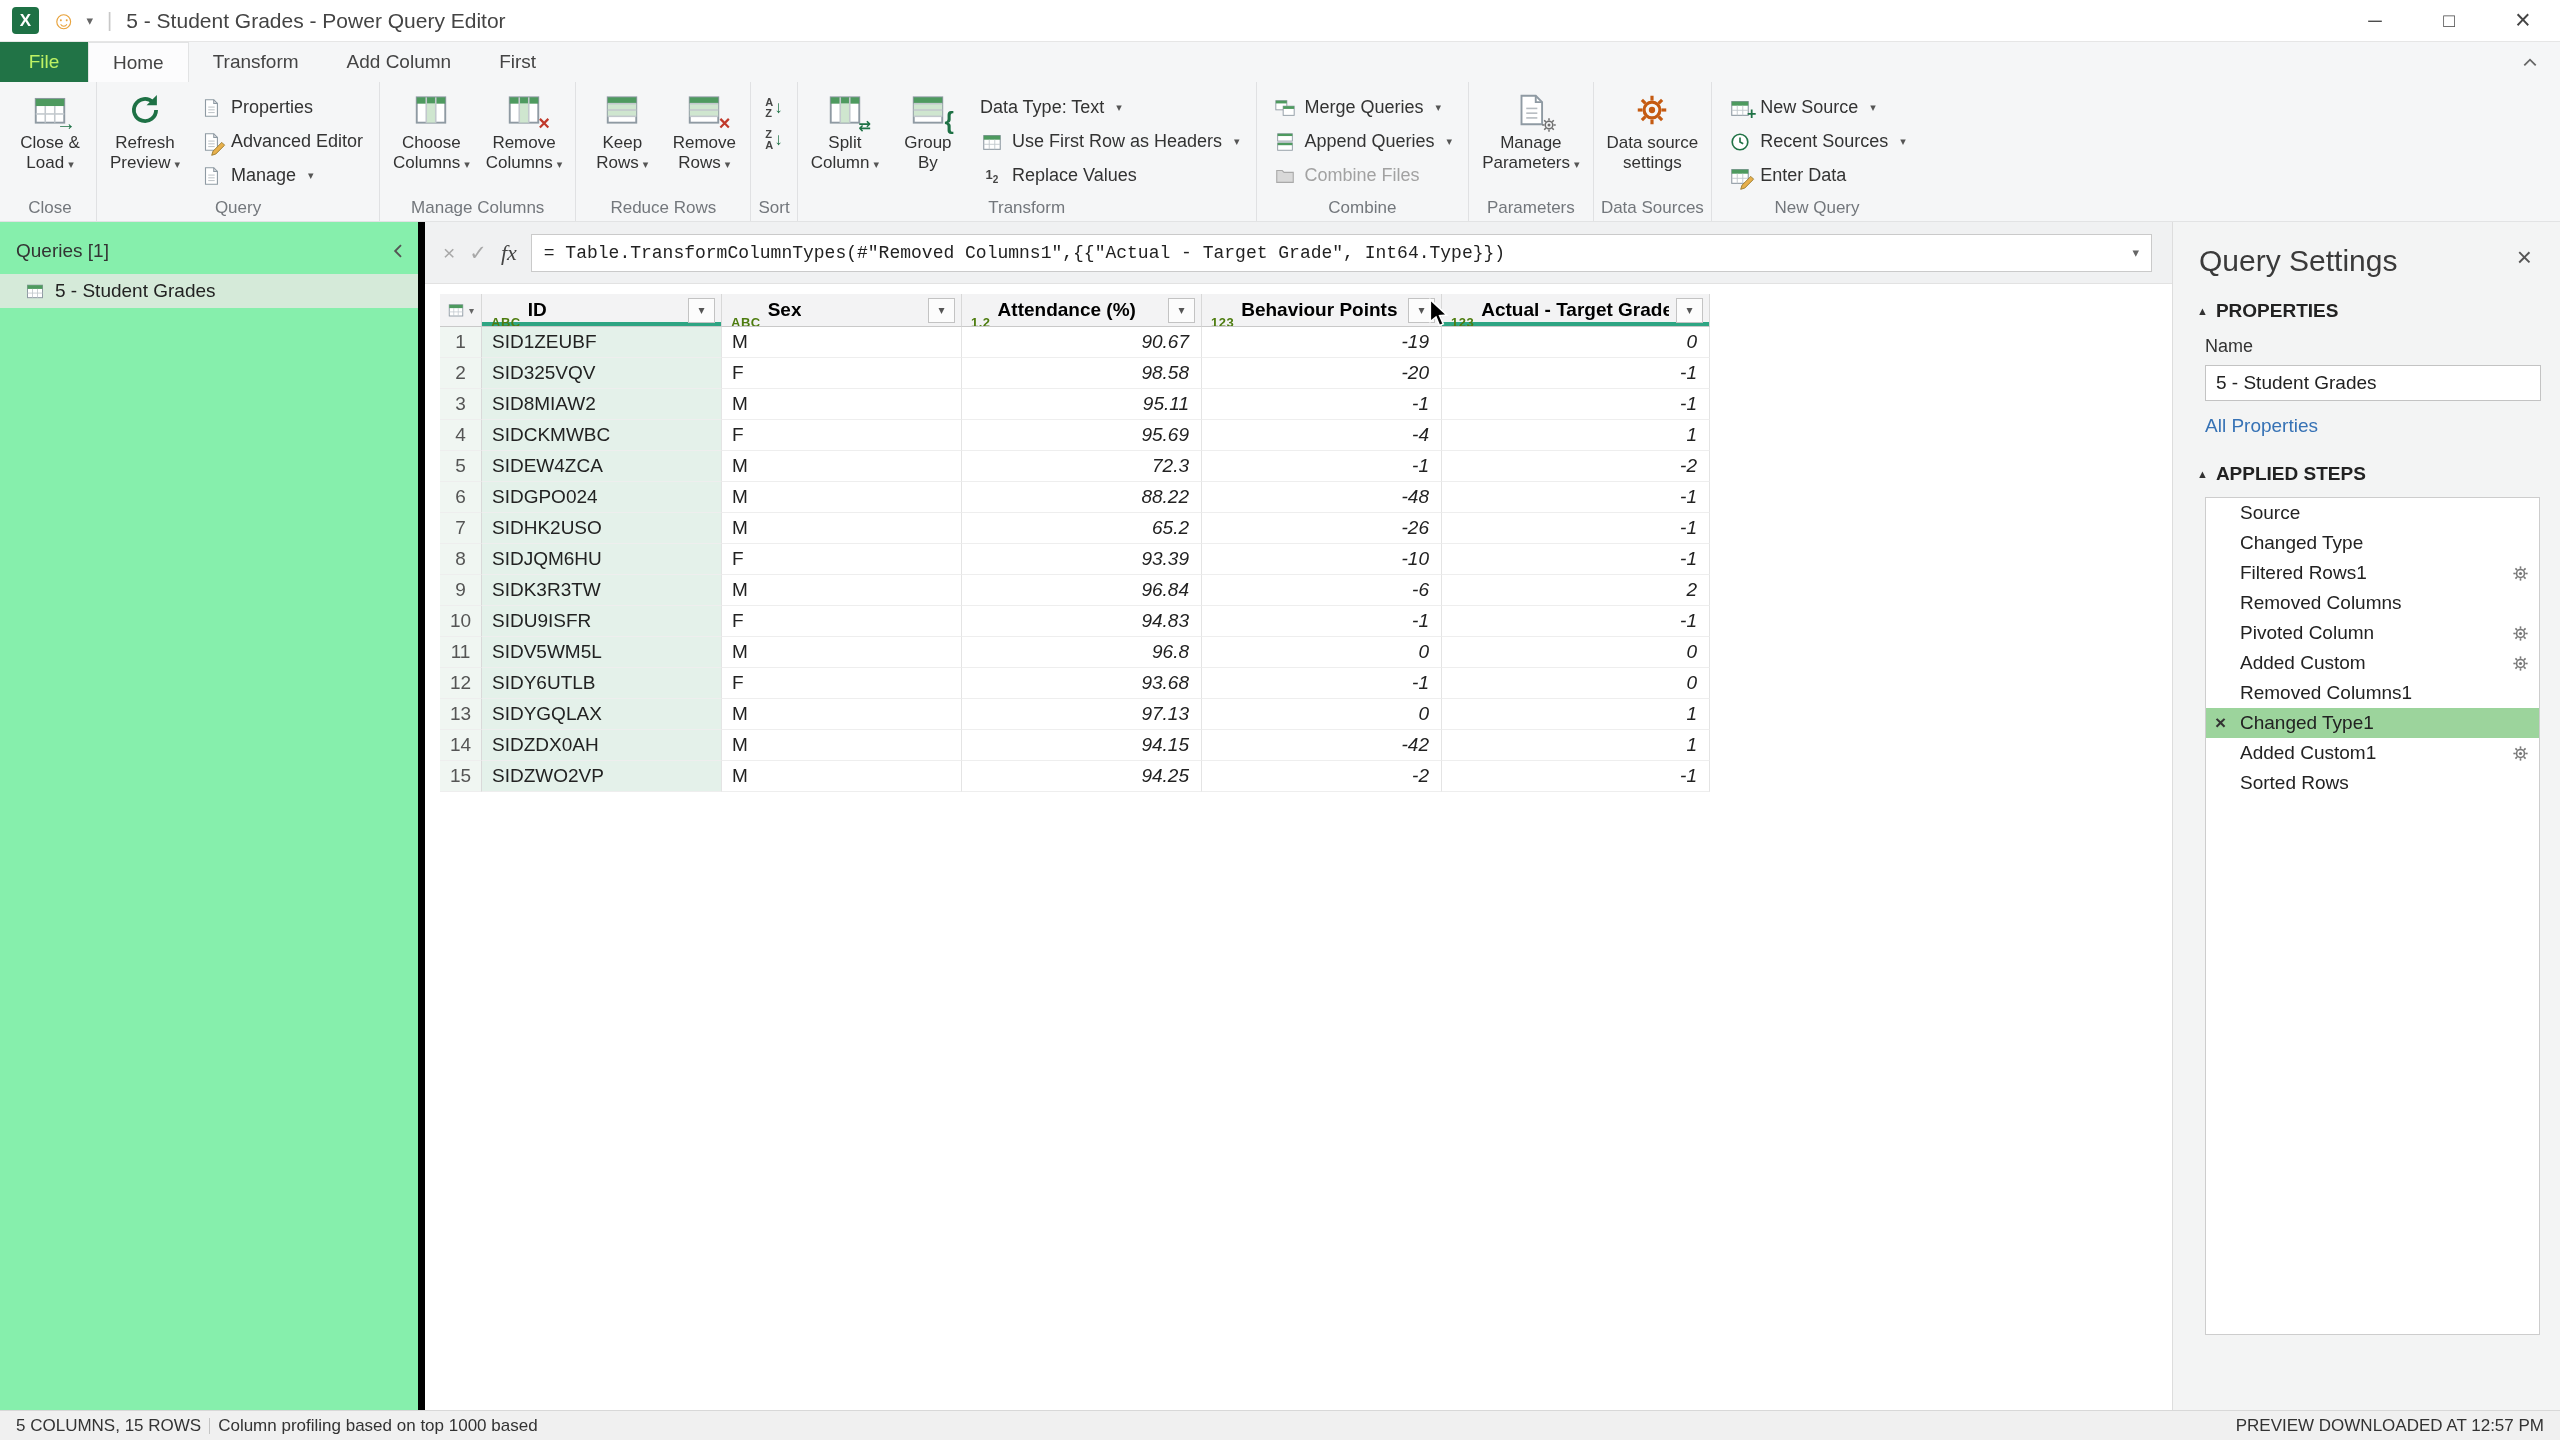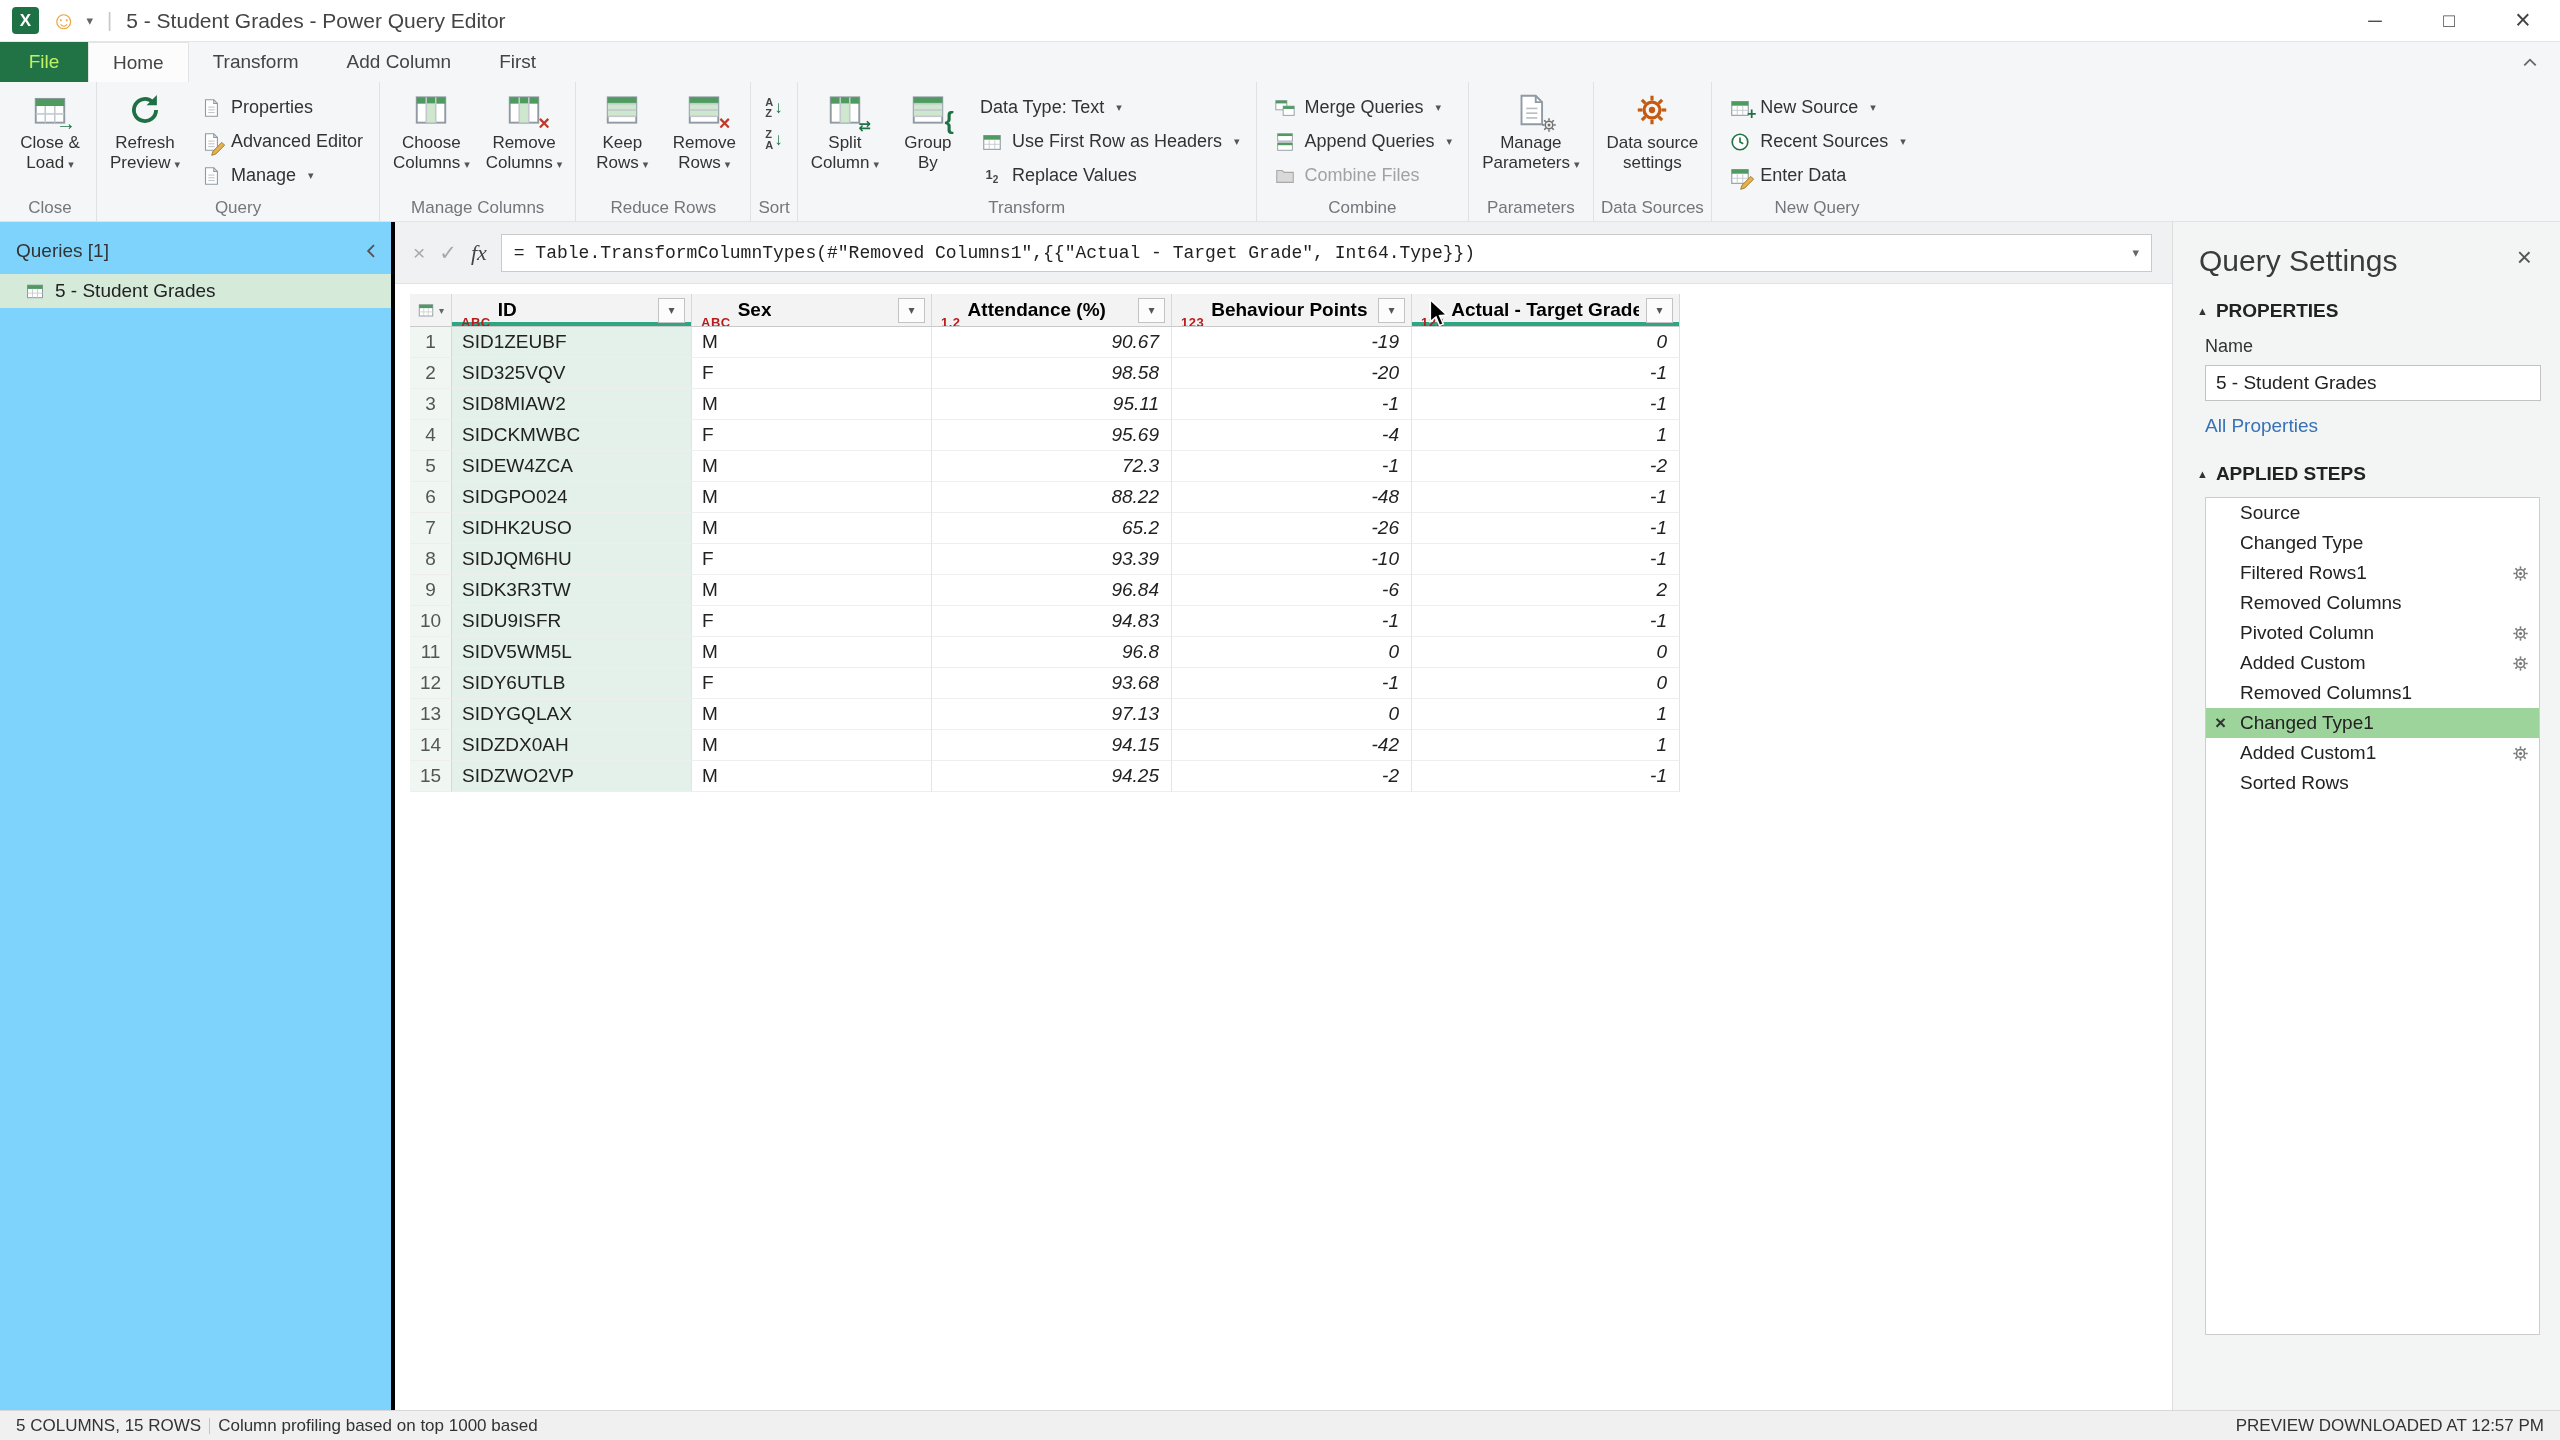--- a/index.html
+++ b/index.html
@@ -50,38 +50,38 @@
   .sortbtn{display:flex;align-items:center;padding:0 8px;height:28px;}
   .sortic{display:flex;flex-direction:column;font-size:11px;font-weight:bold;line-height:1;color:#444;}
   .sarr{font-size:17px;color:#1E7145;margin-left:1px;}
   .rvic{font-size:13px;font-weight:bold;color:#444;width:24px;text-align:center;}
   .rvic sub{font-size:10px;}
   .gear-gray{color:#6f6f6f;}
   .gear-orange{color:#C55A11;}
   .clock-green{color:#217346;}
   
   .main{display:flex;height:1188px;}
-  .left-pane{width:395px;background:#7dd3fc;border-right:4px solid #000000;}
+  .left-pane{width:425px;background:#86efac;border-right:7px solid #000000;}
   .qp-header{display:flex;align-items:center;padding:18px 14px 12px 16px;}
   .qp-title{font-size:19px;color:#333;flex:1;}
   .qp-collapse{color:#555;display:grid;place-items:center;}
   .query-item{height:34px;display:flex;align-items:center;gap:9px;padding-left:24px;font-size:19px;color:#222;}
   .query-item.selected{background:#D5EAD9;}
   .center{flex:1;display:flex;flex-direction:column;background:#fff;min-width:0;}
   .formula-strip{height:62px;background:#f0f1f2;border-bottom:1px solid #e2e2e2;display:flex;align-items:center;gap:14px;padding:0 20px 0 18px;}
   .fbtn{font-size:21px;color:#a8a8a8;}
   .fx{font-family:"Liberation Serif","DejaVu Serif",serif;font-style:italic;font-size:22px;color:#444;}
   .finput{flex:1;height:38px;background:#fff;border:1px solid #cacaca;display:flex;align-items:center;padding:0 12px;gap:8px;}
   .ftext{flex:1;font-family:"Liberation Mono","DejaVu Sans Mono",monospace;font-size:18px;color:#222;white-space:nowrap;overflow:hidden;}
   .fexpand{font-size:13px;color:#666;}
   .grid-wrap{flex:1;padding:10px 0 0 15px;background:#fff;overflow:hidden;}
   .gridrow{display:grid;grid-template-columns:42px 240px 240px 240px 240px 268px;width:1270px;}
   .th{height:33px;background:#f3f3f4;display:flex;align-items:center;gap:7px;padding:0 6px 0 9px;border-right:1px solid #d8d8d8;border-bottom:1px solid #c9c9c9;overflow:hidden;}
   .thname{font-weight:600;font-size:19px;color:#000000;white-space:nowrap;overflow:hidden;}
-  .tpi{font-size:13px;color:#b91c1c;font-weight:bold;letter-spacing:0.5px;flex:none;margin-top:25px;}
+  .tpi{font-size:13px;color:#4d7c0f;font-weight:bold;letter-spacing:0.5px;flex:none;margin-top:25px;}
   .th.sel{box-shadow:inset 0 -4px 0 #2EA583;}
   .th.corner{justify-content:center;padding:0;gap:4px;}
   .filterbtn{margin-left:auto;width:27px;height:25px;border:1px solid #c3c3c3;background:#fcfcfc;display:grid;place-items:center;font-size:12px;color:#555;flex:none;}
   .td{height:31px;display:flex;align-items:center;border-right:1px solid #e4e4e4;border-bottom:1px solid #eee;font-size:19px;color:#222;padding:0 10px;white-space:nowrap;overflow:hidden;}
   .td.rn{justify-content:center;color:#555;background:#f0f6f2;border-right:1px solid #d9d9d9;padding:0;}
   .td.num{justify-content:flex-end;font-style:italic;padding-right:12px;}
   .td.tint{background:#E4F1EA;}
   
   .right-pane{width:388px;background:#f3f4f4;border-left:1px solid #ddd;display:flex;flex-direction:column;}
   .qs-head{display:flex;align-items:flex-start;padding:22px 28px 12px 26px;}

